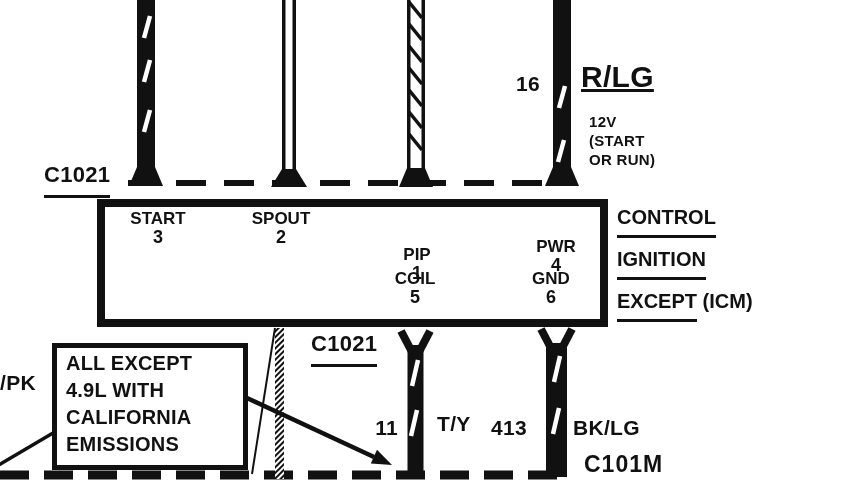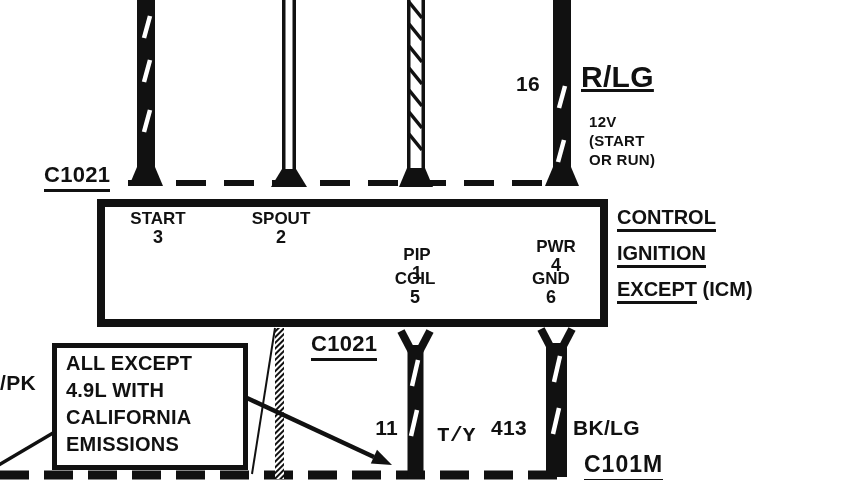--- a/index.html
+++ b/index.html
@@ -6,34 +6,34 @@
   #canvas{
     position:relative;width:855px;height:480px;background:#ffffff;
     font-family:"Liberation Sans", sans-serif;font-weight:bold;color:#111;
     overflow:hidden;
   }
   #lines{position:absolute;left:0;top:0;}
   .box{position:absolute;border-style:solid;border-color:#111;background:transparent;}
   #icm-box{left:97px;top:199px;width:511px;height:128px;border-width:8px;box-sizing:border-box;}
   #callout-box{left:52px;top:343px;width:196px;height:127px;border-width:5px;box-sizing:border-box;}
   .lbl{position:absolute;white-space:nowrap;letter-spacing:.3px;}
-  .ul{display:inline-block;border-bottom:3px solid #111;padding-bottom:1px;}
+  .ul{display:inline-block;border-bottom:3px solid #111;padding-bottom:7px;}
   .pin{position:absolute;width:110px;text-align:center;font-size:17px;line-height:19px;}
   .pin .num{font-size:18px;}
   .big{font-size:21px;}
   .pre{white-space:pre-line;}
   #lbl-c1021-top{left:44px;top:162px;font-size:22px;}
   #lbl-16{left:496px;top:72px;width:44px;text-align:right;}
   #lbl-rlg{left:581px;top:60px;font-size:30px;text-decoration:underline;}
   #lbl-12v{left:589px;top:112px;font-size:15px;line-height:19px;font-weight:bold;}
   #icm-title{position:absolute;left:617px;top:207px;font-size:20px;line-height:21px;}
   #icm-title .row{margin-bottom:11px;}
   #lbl-c1021-mid{left:311px;top:331px;font-size:22px;}
   #lbl-11{left:358px;top:416px;width:40px;text-align:right;}
-  #lbl-ty{left:437px;top:424px;font-family:Liberation Mono, monospace;}
+  #lbl-ty{left:437px;top:412px;}
   #lbl-938{left:491px;top:416px;}
   #lbl-bklg{left:573px;top:416px;}
   #lbl-c101m{left:584px;top:451px;font-size:23px;letter-spacing:1px;}
   #lbl-pk{left:0px;top:371px;}
   #callout-text{position:absolute;left:66px;top:350px;font-size:20px;line-height:27px;letter-spacing:.2px;}
 </style>
 </head>
 <body>
 
 <div id="canvas">

